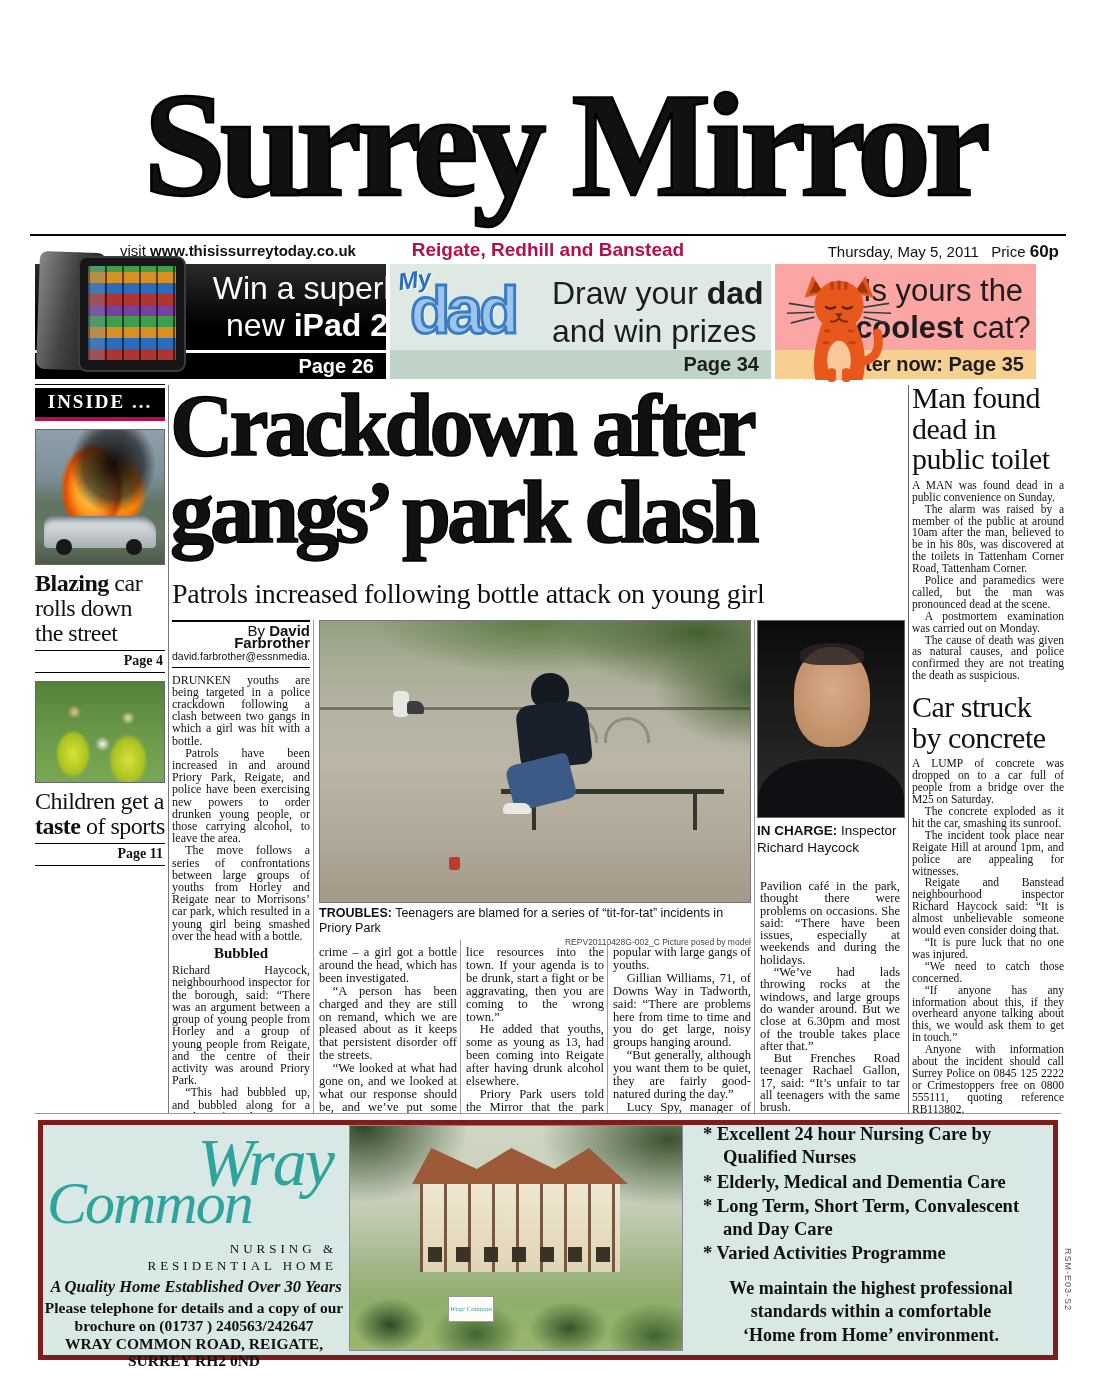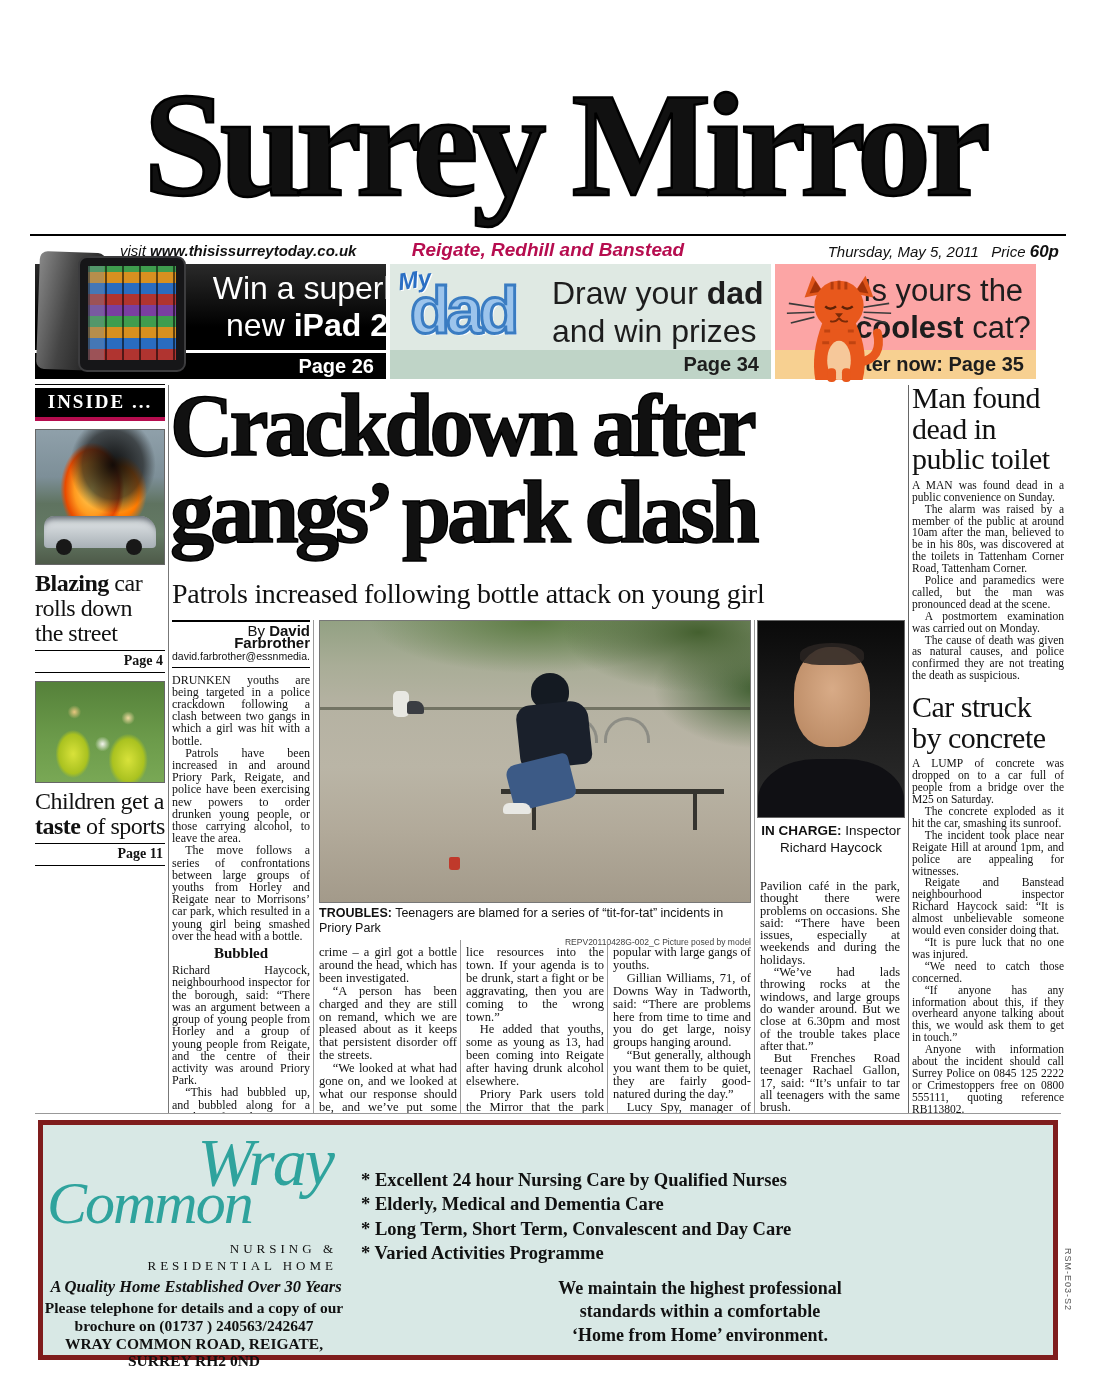--- a/index.html
+++ b/index.html
@@ -9,21 +9,21 @@
 
   
   .masthead { position:absolute; left:16px; top:18px; width:1096px; height:212px;
               display:flex; align-items:flex-end; justify-content:center; }
   .masthead h1 { font-family:"Liberation Serif", serif; font-weight:bold; font-size:148px;
                  letter-spacing:-6px; -webkit-text-stroke:2.5px #000; white-space:nowrap; }
   .top-rule { position:absolute; left:30px; top:234px; width:1036px; height:2px; background:#000; }
 
   
   .dateline { position:absolute; left:35px; top:239px; width:1026px; height:24px;
-              font-family:"Liberation Sans", sans-serif; font-size:15px;font-style:italic; }
+              font-family:"Liberation Sans", sans-serif; font-size:15px; }
   .dl-visit { position:absolute; left:85px; top:3px; }
   .dl-visit b { font-weight:bold; }
   .dl-region { position:absolute; left:0; right:0; text-align:center; top:0;
                color:#b60d4f; font-weight:bold; font-size:19px; }
   .dl-right { position:absolute; right:2px; top:3px; }
   .dl-right .price { font-weight:bold; font-size:17px; }
 
   
   .promos { position:absolute; left:35px; top:264px; width:1026px; height:115px; display:flex; gap:4px; }
   .promo { position:relative; height:115px; overflow:hidden; }
@@ -147,21 +147,21 @@
   .bench::before { left:14%; } .bench::after { right:12%; }
   .fig-hood { position:absolute; left:49%; top:52px; width:38px; height:36px; background:#141a22; border-radius:50% 50% 42% 42%; }
   .fig-torso { position:absolute; left:46%; top:82px; width:72px; height:64px; background:#1a202b; border-radius:14px 18px 10px 12px; transform:rotate(-6deg); }
   .fig-legs { position:absolute; left:44%; top:138px; width:64px; height:46px; background:#3c5a86; border-radius:10px 6px 8px 10px; transform:rotate(-14deg); }
   .fig-shoe { position:absolute; left:42.5%; top:182px; width:28px; height:11px; background:#e8e8e4; border-radius:6px 8px 3px 3px; }
   .cup { position:absolute; left:30%; top:236px; width:11px; height:13px; background:#c0392b; border-radius:2px 2px 3px 3px; }
 
   .caption { position:absolute; font-family:"Liberation Sans", sans-serif; }
   .cap-main { left:319px; top:906px; width:432px; font-size:12.5px; line-height:1.2; }
   .cap-main .credit { display:block; text-align:right; font-size:8.5px; color:#444; margin-top:1px; }
-  .cap-charge { left:757px; top:823px; width:148px; font-size:13.5px; line-height:1.25;text-align:center; }
+  .cap-charge { left:757px; top:823px; width:148px; font-size:13.5px; line-height:1.25; }
   .caption b { font-weight:bold; }
 
   .portrait { position:absolute; left:757px; top:620px; width:148px; height:198px; border:1px solid #666;
               background:linear-gradient(180deg,#0a0a0a 0%,#181818 35%,#2e2e2e 100%); overflow:hidden; }
   .face { position:absolute; left:36px; top:26px; width:76px; height:100px; border-radius:46% 46% 42% 42%;
           background:radial-gradient(60px 80px at 50% 42%, #d8ab87, #b98862 85%); }
   .face::before { content:""; position:absolute; left:6px; top:-4px; right:6px; height:22px;
                   border-radius:50% 50% 30% 30%; background:#2a2522; opacity:.85; }
   .shoulders { position:absolute; left:0; right:0; bottom:0; height:58px; background:#101014;
                border-radius:40% 40% 0 0 / 70% 70% 0 0; }
@@ -434,20 +434,28 @@
       <div class="brand-wray">Wray</div>
       <div class="brand-common">Common</div>
       <div class="ad-sub ad-sub1">NURSING &amp;</div>
       <div class="ad-sub ad-sub2">RESIDENTIAL HOME</div>
       <div class="ad-tagline">A Quality Home Established Over 30 Years</div>
       <div class="ad-line ad-tel1">Please telephone for details and a copy of our</div>
       <div class="ad-line ad-tel2">brochure on (01737 ) 240563/242647</div>
       <div class="ad-line ad-addr1">WRAY COMMON ROAD, REIGATE,</div>
       <div class="ad-line ad-addr2">SURREY RH2 0ND</div>
     </div>
+    <div class="ad-photo">
+      <div class="house">
+        <div class="roof"></div>
+        <div class="winrow"></div>
+      </div>
+      <div class="bushes"></div>
+      <div class="sign">Wray Common</div>
+    </div>
     <div class="ad-right">
       <div class="ad-bullets">
           <p>Excellent 24 hour Nursing Care by Qualified Nurses</p>
           <p>Elderly, Medical and Dementia Care</p>
           <p>Long Term, Short Term, Convalescent and Day Care</p>
           <p>Varied Activities Programme</p>
         </div>
       <div class="ad-footer">
           <p>We maintain the highest professional</p>
           <p>standards within a comfortable</p>

